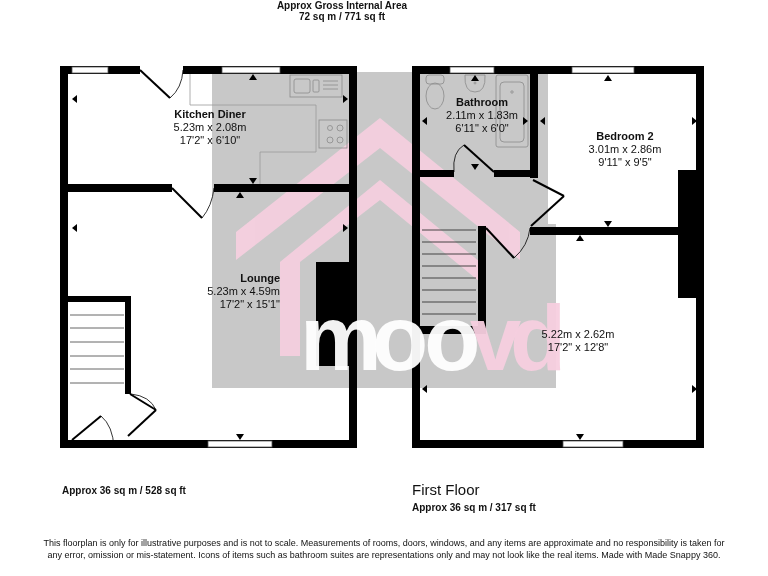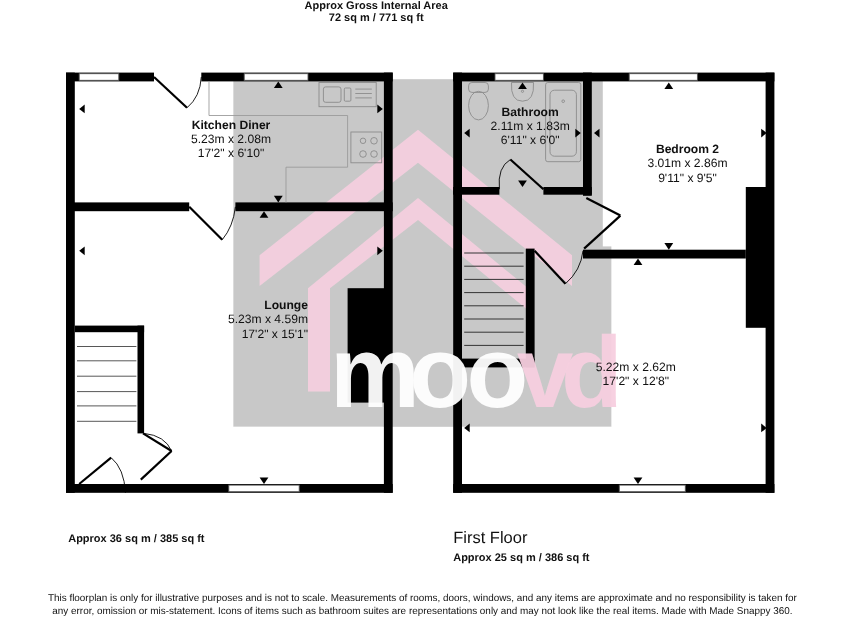--- a/index.html
+++ b/index.html
@@ -239,21 +239,21 @@
   <span class="dim">3.01m x 2.86m</span>
   <span class="dim">9'11" x 9'5"</span>
 </div>
 
 <div class="room-label" style="left:508px; top:328px; width:140px;">
   <span class="dim">5.22m x 2.62m</span>
   <span class="dim">17'2" x 12'8"</span>
 </div>
 
 <div class="abs" style="left:62px; top:481px;">
-  <div class="floor-area" style="margin-top:4px;">Approx 36 sq m / 385 sq ft</div>
+  <div class="floor-area" style="margin-top:4px;">Approx 36 sq m / 528 sq ft</div>
 </div>
 
 <div class="abs" style="left:412px; top:481px;">
   <div class="floor-title">First Floor</div>
-  <div class="floor-area" style="margin-top:4px;">Approx 25 sq m / 386 sq ft</div>
+  <div class="floor-area" style="margin-top:4px;">Approx 36 sq m / 317 sq ft</div>
 </div>
 
 <div class="abs disclaimer">This floorplan is only for illustrative purposes and is not to scale. Measurements of rooms, doors, windows, and any items are approximate and no responsibility is taken for any error, omission or mis-statement. Icons of items such as bathroom suites are representations only and may not look like the real items. Made with Made Snappy 360.</div>
 
 </body></html>

